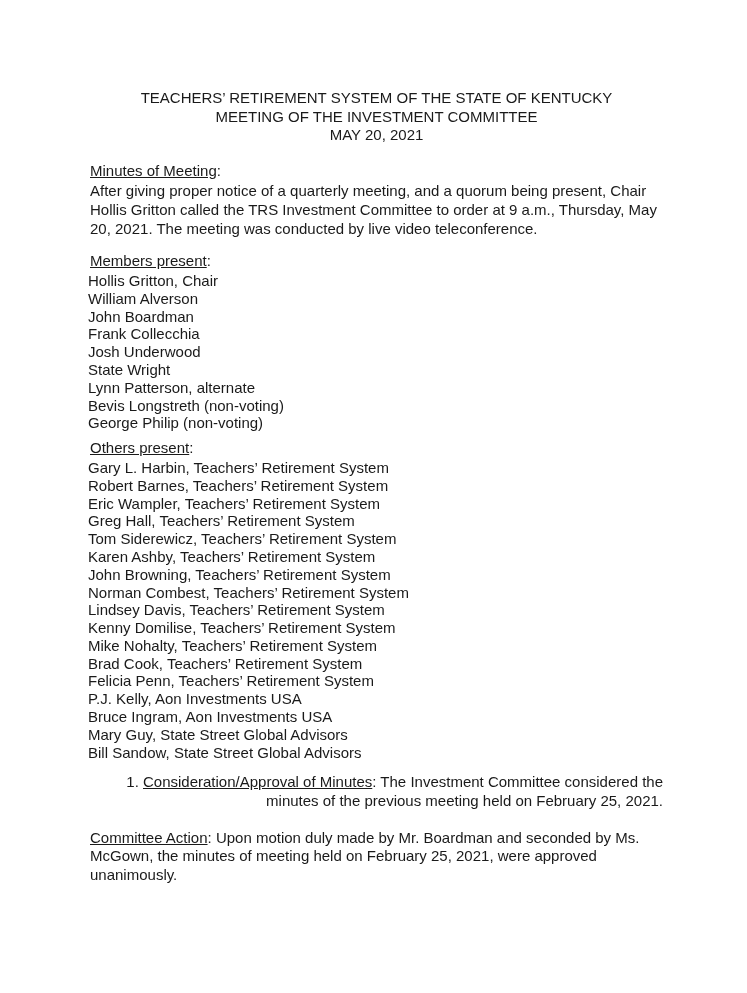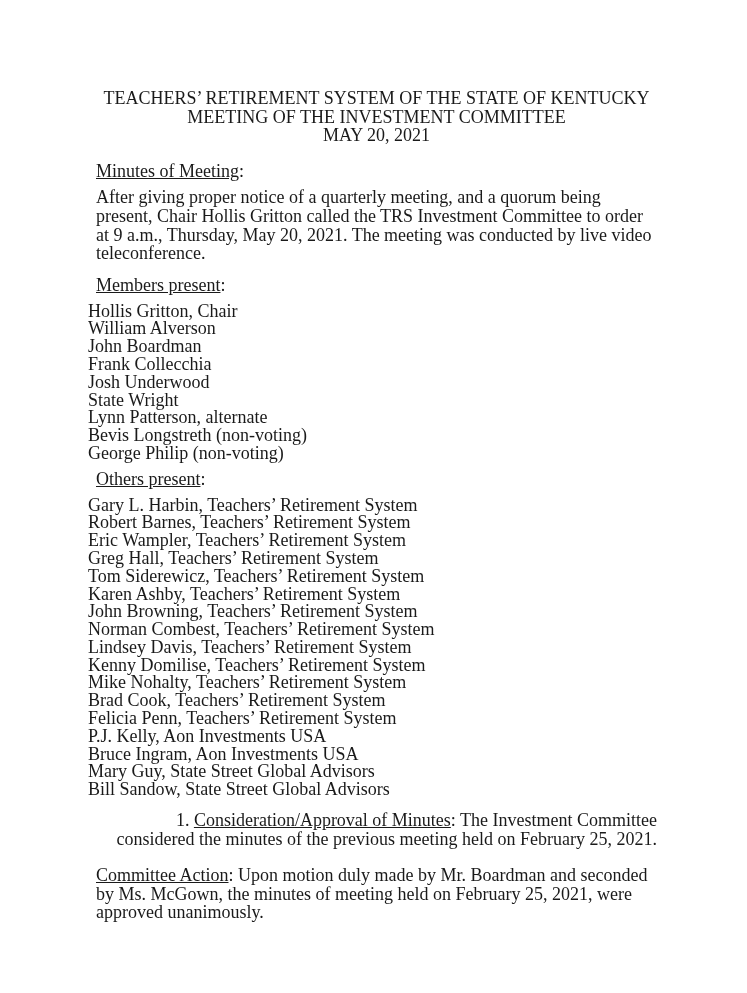--- a/index.html
+++ b/index.html
@@ -7,38 +7,38 @@
     padding: 0;
     background: #ffffff;
   }
   .page {
     position: relative;
     box-sizing: border-box;
     width: 747px;
     height: 993px;
     background: #ffffff;
     padding: 89px 82px 0 88px;
-    font-family: Liberation Serif, serif;
-    font-size: 18px;
+    font-family: Liberation Sans, sans-serif;
+    font-size: 15px;
     line-height: 18.6px;
     color: #1a1a1a;
     overflow: hidden;
   }
   .doc-title {
     text-align: center;
     margin: 0 0 17px 0;
   }
   .doc-title div {
     line-height: 18.6px;
   }
   .u {
     text-decoration: underline;
   }
   p {
-    margin: 8px;
+    margin: 2px;
   }
   .section-minutes { margin-top: 0; }
   .section-members { margin-top: 14px; }
   .section-others  { margin-top: 7px; }
   .section-item1   { margin-top: 12px; text-align: right; }
   .section-action  { margin-top: 18px; }
   .name-list, .list-heading {
     line-height: 17.8px;
   }
   .list-line {

